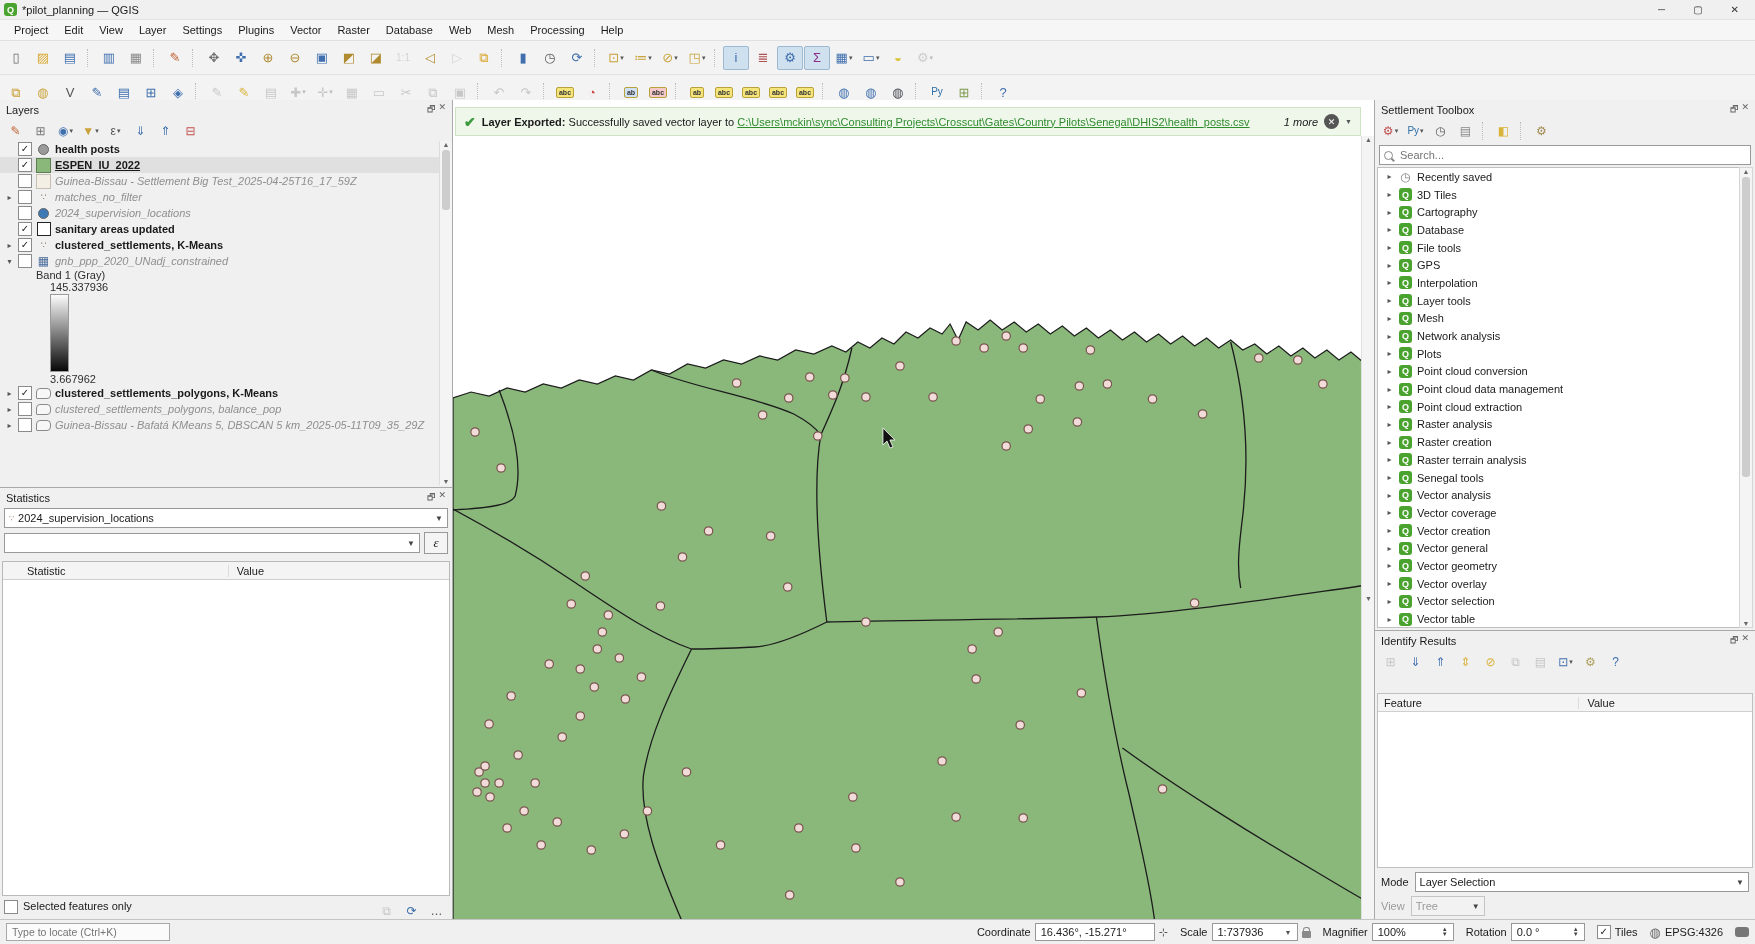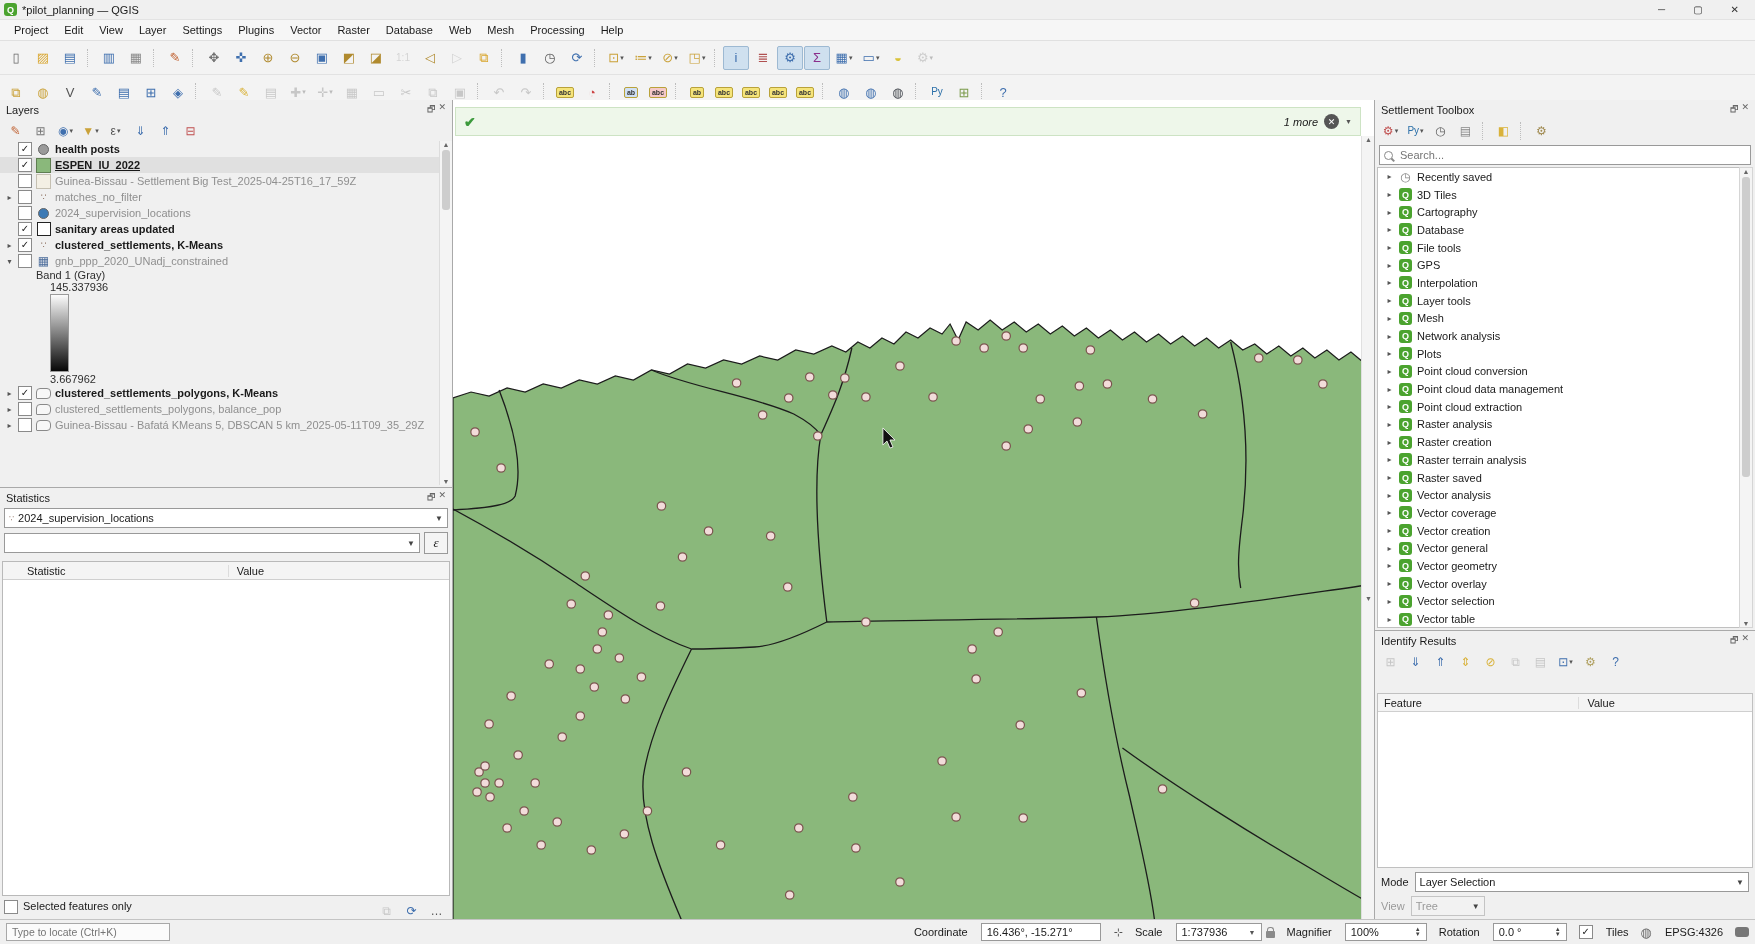--- a/index.html
+++ b/index.html
@@ -38,21 +38,21 @@
   .ptool{display:flex;align-items:center;gap:2px;padding:1px 4px;height:22px}
   #layer-list{position:absolute;top:41px;left:0;right:12px;bottom:2px;overflow:hidden;background:#f0f0f0}
   .lrow{display:flex;align-items:center;height:16px;padding-left:5px;gap:4px;white-space:nowrap}
   .lrow.sel{background:#e0e0e0}
   .arr{width:9px;font-size:8px;color:#555;text-align:center;flex:0 0 9px}
   .cb{width:12px;height:12px;border:1px solid #8a8a8a;background:#fff;flex:0 0 12px;
       display:inline-flex;align-items:center;justify-content:center;font-size:10px;color:#222;line-height:1}
   .sym{width:15px;height:14px;flex:0 0 15px;display:inline-flex;align-items:center;justify-content:center}
   .lname{font-size:11px}
   .lname.b{font-weight:bold}
-  .lname.it{color:#8f8f8f}
+  .lname.it{font-style:italic;color:#8f8f8f}
   .lname.u{text-decoration:underline}
   .band{padding-left:36px;font-size:11px;color:#2e2e2e}
   .ramp{width:17px;height:76px;background:linear-gradient(#fcfcfc,#070707);border:1px solid #9a9a9a;margin:1px 0 1px 14px}
   .vscroll{position:absolute;top:41px;right:0;width:12px;bottom:2px;background:#f4f4f4;border-left:1px solid #dcdcdc;
            display:flex;flex-direction:column;align-items:center;font-size:7px;color:#666}
   .vscroll .thumb{width:8px;background:#cdcdcd;border-radius:3px;flex:0 0 60px;margin-top:2px}
   .vscroll .down{margin-top:auto}
   
   #stats-panel{position:absolute;top:387px;left:0;right:0;bottom:0;border-top:1px solid #a9a9a9}
   .combo{height:18px;border:1px solid #999;background:#fff;display:flex;align-items:center;padding:0 4px;font-size:11px;gap:4px}
@@ -93,21 +93,21 @@
   #proc-scroll .down{margin-top:auto}
   #ident-panel{position:absolute;top:530px;left:0;right:0;bottom:0;border-top:1px solid #a9a9a9}
   #ident-body{position:absolute;top:62px;left:2px;right:2px;bottom:52px;background:#fff;border:1px solid #c0c0c0}
   .irow{display:flex;align-items:center;height:24px;gap:6px;padding:0 6px}
   .irow.dim{color:#9a9a9a}
   .irow .combo{flex:1}
   .irow .combo.dis{background:#f2f2f2;color:#9a9a9a;border-color:#c4c4c4;flex:0 0 64px}
   
   #status{position:absolute;bottom:0;left:0;right:0;height:24px;background:#f0f0f0;border-top:1px solid #c4c4c4;
           display:flex;align-items:center;padding:0 6px;gap:4px}
-  .sseg{display:flex;align-items:center;gap:13px;margin-left:8px;white-space:nowrap}
+  .sseg{display:flex;align-items:center;gap:4px;margin-left:8px;white-space:nowrap}
   .sinput{height:16px;border:1px solid #999;background:#fff;padding:0 5px;display:flex;align-items:center;font-size:11px}
   .spin{display:flex;flex-direction:column;font-size:6px;line-height:5px;color:#444}
   #locate{width:152px;height:16px;border:1px solid #a8a8a8;background:#fbfbfb;font-size:10.5px;padding:0 5px;
           font-family:"Liberation Sans",sans-serif;color:#777;outline:none}
   .lock{width:9px;height:7px;background:#8a8a8a;border-radius:1px;position:relative;margin-top:4px}
   .lock::before{content:"";position:absolute;top:-4px;left:1px;width:5px;height:4px;border:1.5px solid #8a8a8a;border-bottom:none;border-radius:3px 3px 0 0}
   .balloon{width:14px;height:10px;border-radius:3px;background:#777;position:relative}
   .balloon::after{content:"";position:absolute;left:2px;bottom:-3px;border:3px solid transparent;border-top-color:#777}
   .spacer{flex:1}
 </style>
@@ -547,20 +547,23 @@
             <span class="gl" style="color: rgb(85, 85, 85);">…</span>
           </span>
         </span>
     </div>
   </div>
 </div>
 
 <div id="map">
   <div id="notif">
     <span class="ncheck">✔</span>
+    <span><b>Layer Exported:</b>
+      <span>Successfully saved vector layer to</span>
+      <span class="link">C:\Users\mckin\sync\Consulting Projects\Crosscut\Gates\Country Pilots\Senegal\DHIS2\health_posts.csv</span></span>
     <span class="more">1 more</span>
     <span class="nclose">✕</span>
     <span style="font-size:7px;color:#555">▼</span>
   </div>
 
   <svg viewBox="0 0 920 784" preserveAspectRatio="none">
     <rect id="sea" x="0" y="0" width="920" height="784" fill="#ffffff"></rect>
     <path id="land" stroke="#1c1c1c" stroke-width="1.2" d="M0,262 L18,256 L36,260 L54,252 L72,256 L90,248 L108,252 L126,244 L144,248 L162,240 L180,244 L198,234 L216,238 L234,228 L252,232 L270,224 L288,228 L306,220 L324,224 L342,214 L360,218 L378,210 L392,216 L404,206 L416,212 L428,202 L440,208 L452,196 L464,202 L476,192 L488,198 L496,188 L504,204 L512,186 L524,194 L536,184 L548,194 L560,186 L572,196 L584,188 L596,198 L608,190 L620,200 L632,192 L644,202 L656,194 L668,204 L680,196 L692,206 L704,198 L716,208 L728,200 L740,210 L752,202 L764,212 L776,204 L788,214 L800,208 L812,218 L824,210 L836,220 L848,212 L860,222 L872,214 L884,224 L896,216 L908,226 L920,222 L920,784 L0,784 Z" fill="#8ab87b"></path>
     <g id="bounds" fill="none" stroke-width="1.3" stroke="#1c1c1c">
       <path d="M198,234 C240,252 300,260 340,278 C355,286 362,292 367,299"></path>
@@ -788,21 +791,21 @@
           <span>Raster creation</span>
         </div>
         <div class="prow">
           <span class="arr">▸</span>
           <span class="qb">Q</span>
           <span>Raster terrain analysis</span>
         </div>
         <div class="prow">
           <span class="arr">▸</span>
           <span class="qb">Q</span>
-          <span>Raster saved</span>
+          <span>Senegal tools</span>
         </div>
         <div class="prow">
           <span class="arr">▸</span>
           <span class="qb">Q</span>
           <span>Vector analysis</span>
         </div>
         <div class="prow">
           <span class="arr">▸</span>
           <span class="qb">Q</span>
           <span>Vector coverage</span>

